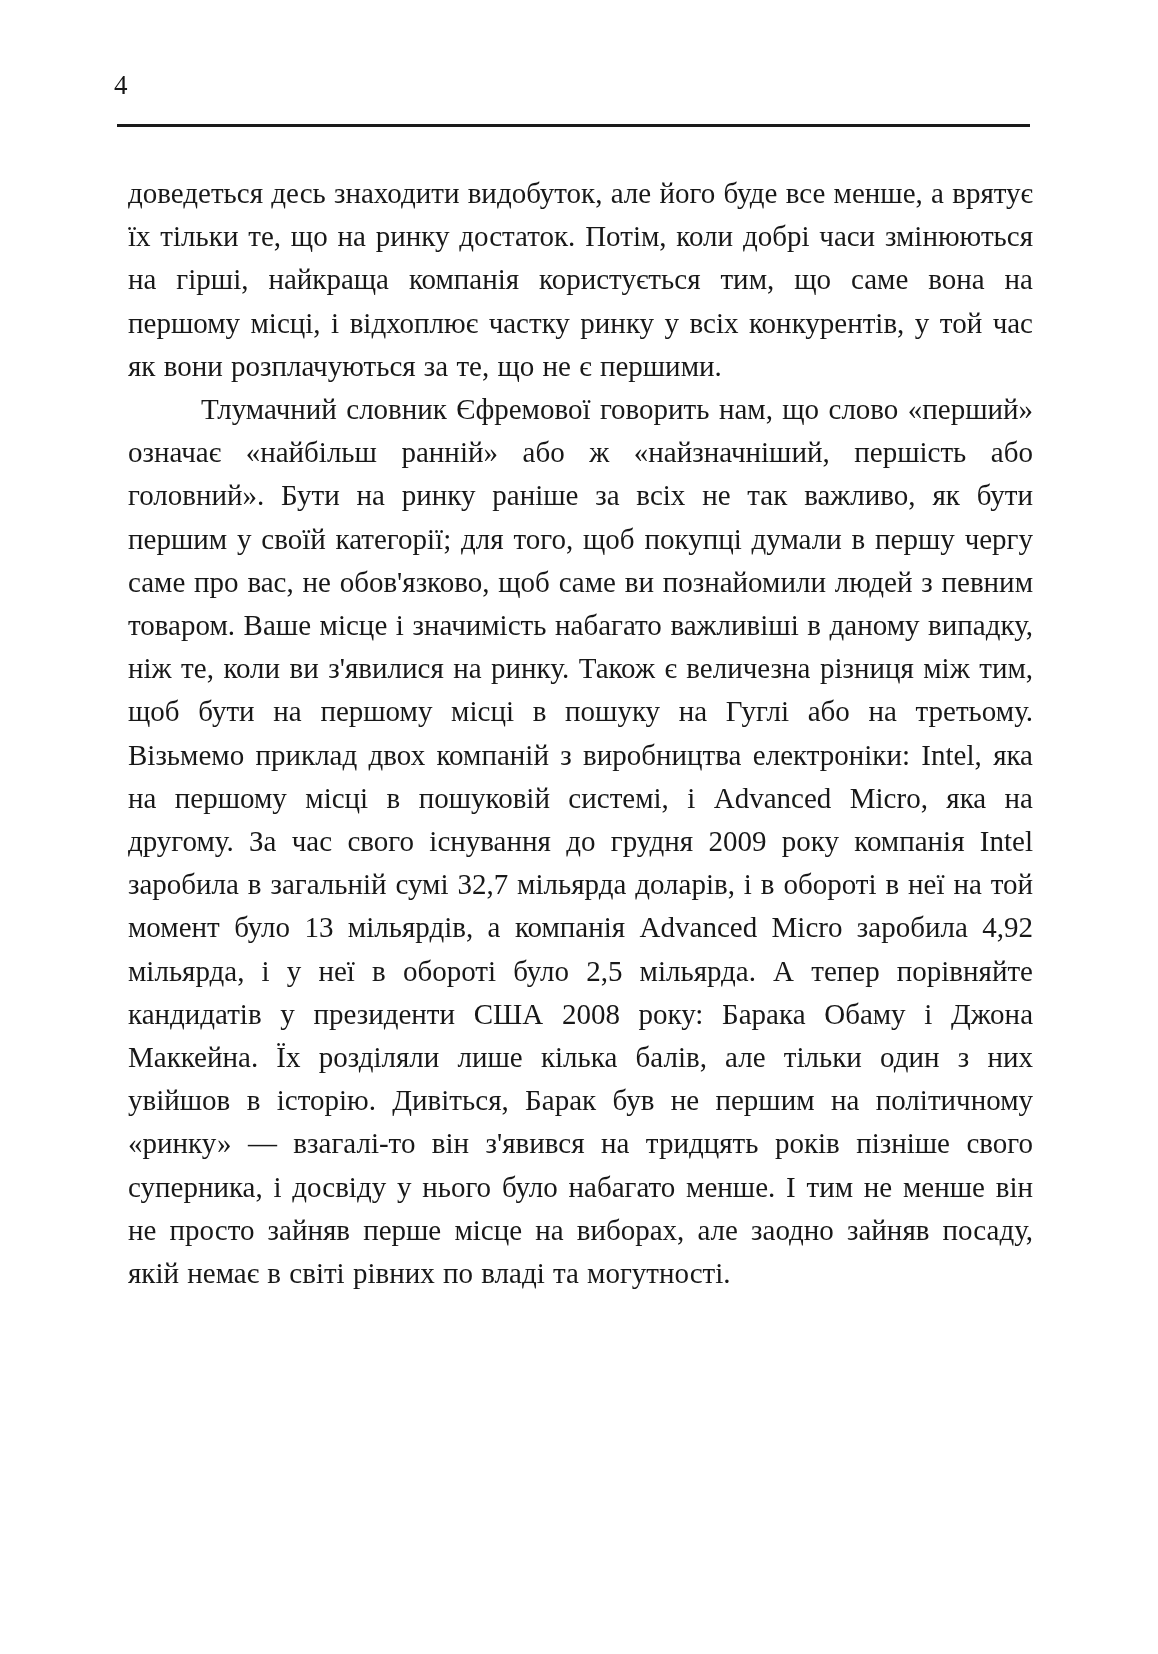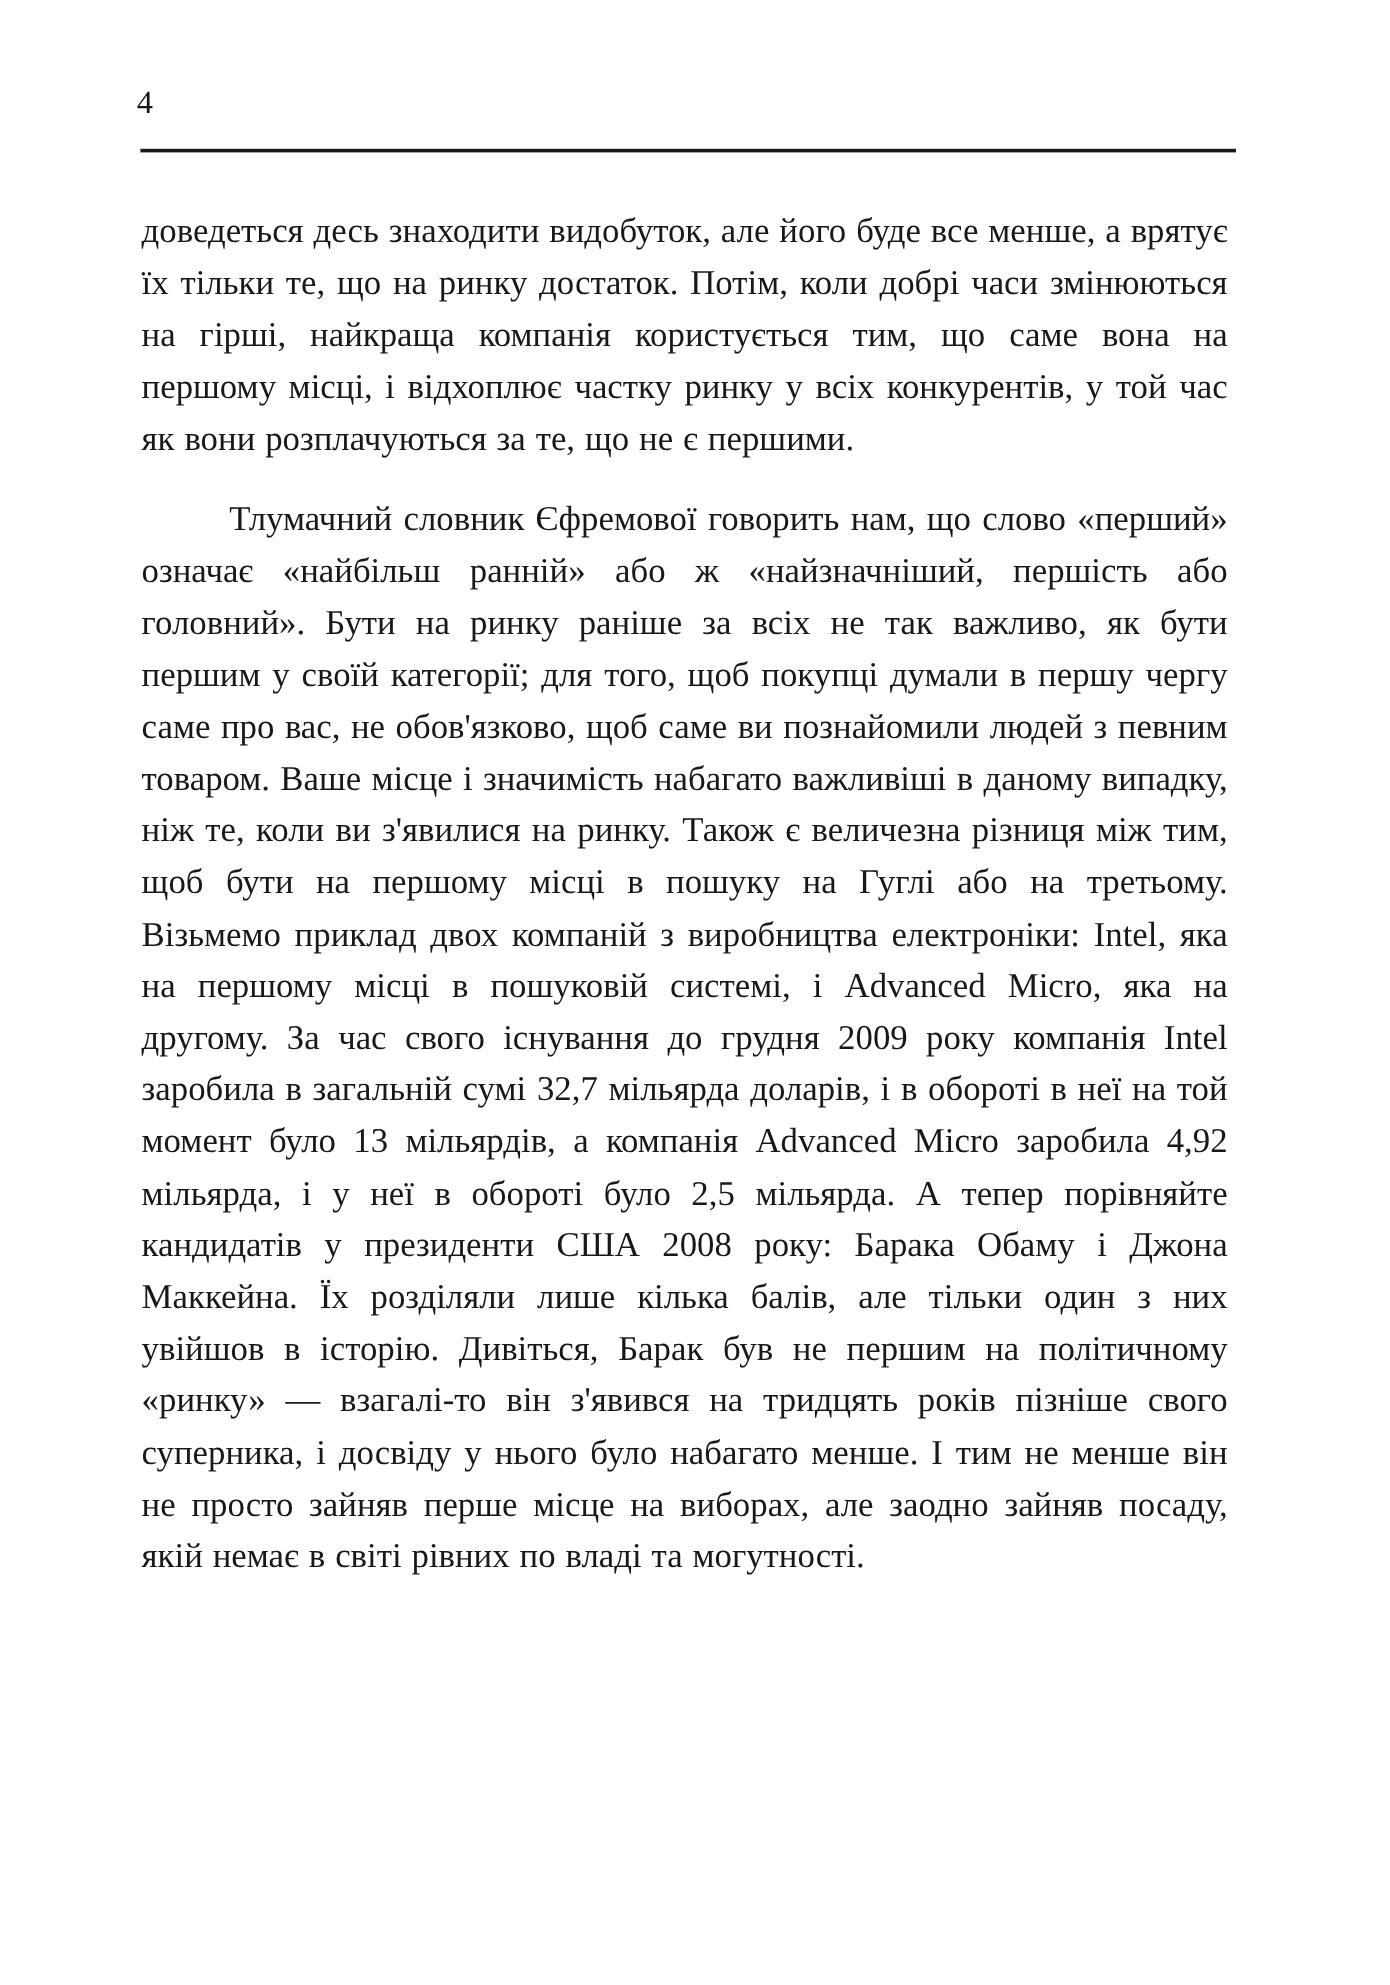--- a/index.html
+++ b/index.html
@@ -31,36 +31,35 @@
   .header-rule {
     position: absolute;
     left: 117px;
     top: 124px;
     width: 913px;
     height: 3px;
     background: #1a1a1a;
   }
   .text-block {
     position: absolute;
-    left: 118px;
+    left: 128px;
     top: 172px;
     width: 905px;
     font-size: 29px;
     line-height: 43.2px;
     text-align: justify;
     color: #181818;
   }
   .text-block p {
     margin: 0;
     padding: 0;
     word-spacing: 1px;
   }
   .text-block p.indented {
     text-indent: 73px;
-    margin-top: 24px;
   }
 </style>
 </head>
 <body>
 
 <div class="page">
 
   <div class="page-number">4</div>
 
   <div class="header-rule"></div>

